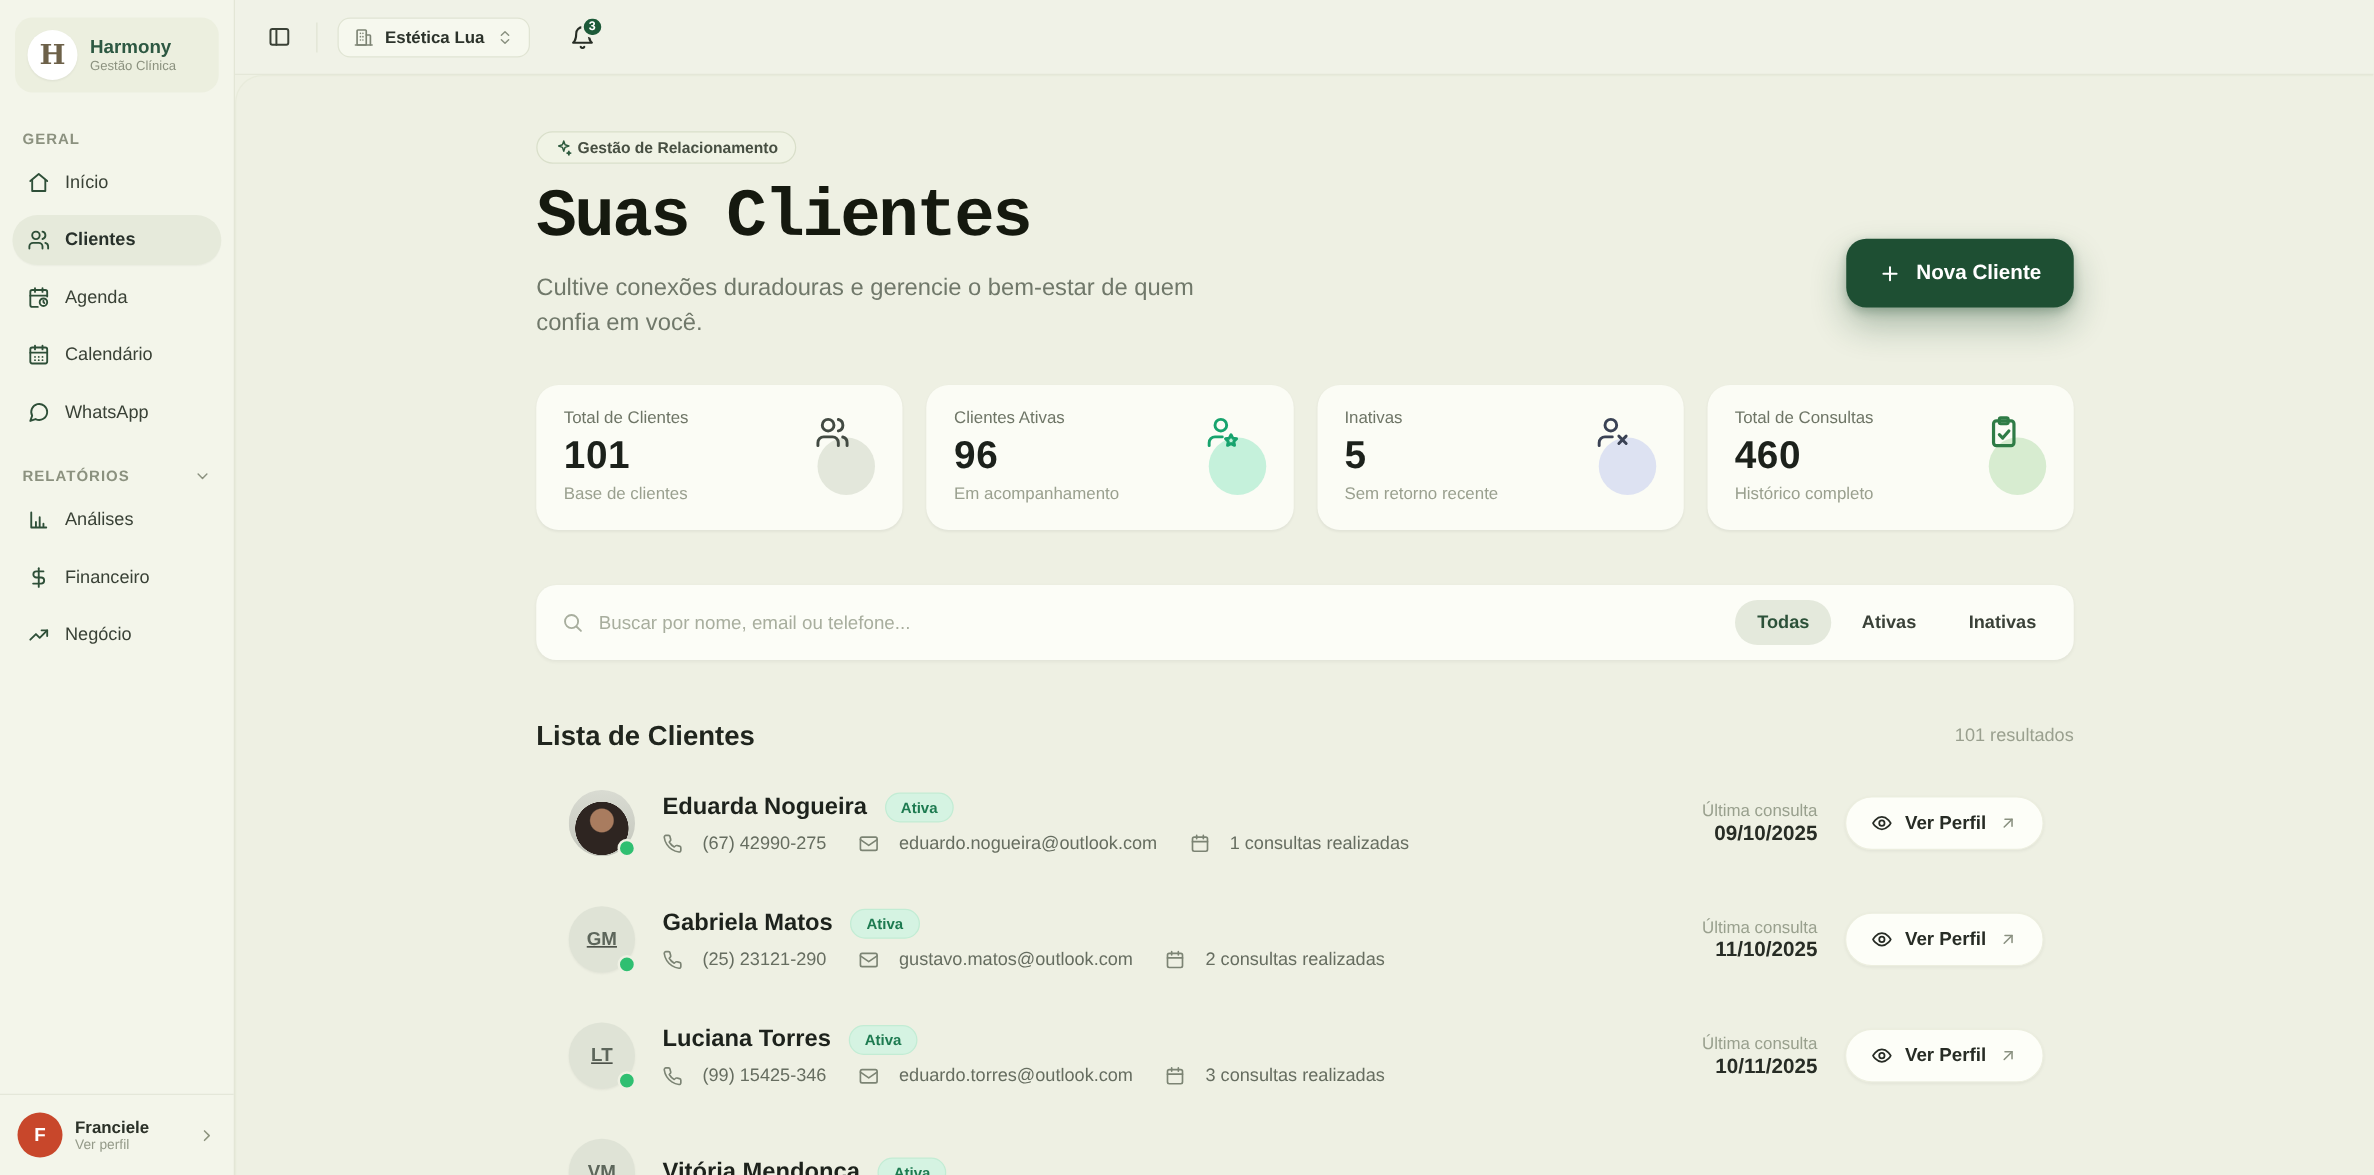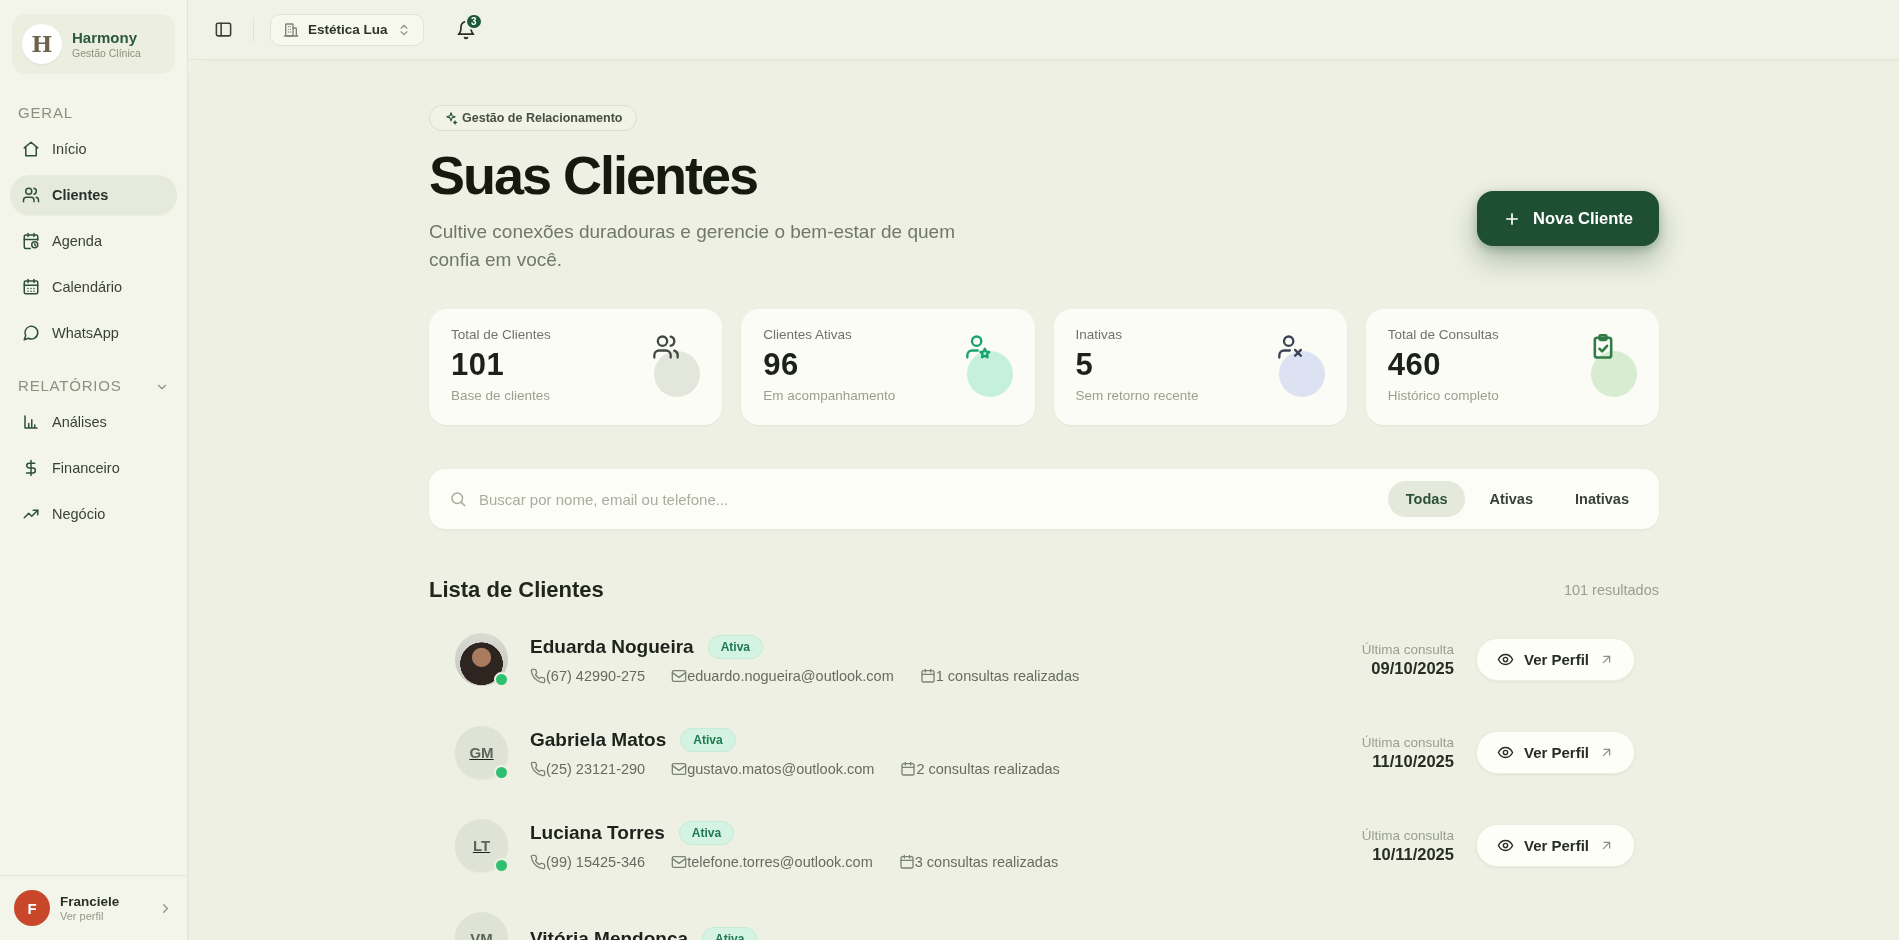--- a/index.html
+++ b/index.html
@@ -24,21 +24,21 @@
   .brand-logo {
     width:40px; height:40px; border-radius:50%; background:#ffffff;
     display:flex; align-items:center; justify-content:center;
     font-family:"DejaVu Serif", serif; font-size:22px; font-weight:700; color:#6d6149;
     box-shadow:0 1px 2px rgba(0,0,0,.06);
   }
   .brand-name { font-size:15px; font-weight:700; color:#2d5842; line-height:1.15; }
   .brand-sub { font-size:10.5px; color:#8b917f; margin-top:1px; }
 
   .nav-section-label {
-    font-size:15px; letter-spacing:.8px; color:#8b917f; font-weight:400;
+    font-size:12px; letter-spacing:.8px; color:#8b917f; font-weight:700;
     margin:24px 18px 8px 18px; display:flex; align-items:flex-end; justify-content:space-between;
   }
   .nav { padding:0 10px; display:flex; flex-direction:column; gap:6px; }
   .nav-item {
     display:flex; align-items:center; gap:12px; height:40px; padding:0 12px;
     border-radius:999px; color:#394136; font-size:14.5px; cursor:pointer;
   }
   .nav-item .nicon { color:#2e4f38; }
   .nav-item.active { background:#e6eadb; box-shadow:0 1px 1px rgba(0,0,0,.03); font-weight:700; color:#27302a; }
 
@@ -86,21 +86,21 @@
   .container { width:1230px; margin:0 auto; }
 
   
   .hero { margin-top:44px; position:relative; }
   .hero-badge {
     display:inline-flex; gap:4px;
     border:1px solid #d9dfca; background:#f0f3e5; border-radius:999px;
     padding:5px 14px; font-size:12.5px; color:#474f42; font-weight:600;
   }
   .hero-badge .bicon { color:#2e5a3e; }
-  .hero-title { margin-top:13px; font-size:54px; font-weight:700; letter-spacing:-2px; color:#15190f; }
+  .hero-title { margin-top:13px; font-size:54px; font-weight:700; letter-spacing:-2px; color:#15190f;font-family:Liberation Mono, monospace; }
   .hero-sub { margin-top:12px; font-size:19px; line-height:1.45; color:#70786a; max-width:570px; }
   .cta {
     position:absolute; right:0; top:86px;
     display:flex; align-items:center; gap:12px;
     background:#1e4f33; color:#fff; border:none; cursor:pointer;
     font-family:"Liberation Sans", sans-serif;
     font-size:16.5px; font-weight:700; padding:0 26px; height:55px; border-radius:16px;
     box-shadow:0 14px 28px rgba(25,70,45,.32), 0 3px 8px rgba(25,70,45,.25);
   }
 
@@ -157,21 +157,21 @@
     background:#2fbf71; border:2.5px solid #eef0e3;
   }
   .row-main { margin-left:22px; min-width:0; }
   .row-top { display:flex; align-items:center; gap:14px; }
   .client-name { font-size:19px; font-weight:700; color:#1d221c; }
   .badge {
     background:#d5f3e2; color:#1d7a50; font-size:12px; font-weight:700;
     border-radius:999px; padding:4px 12px; border:1px solid #c2ecd4;
   }
   .row-meta { margin-top:9px; display:flex; align-items:center; gap:26px; color:#666d60; font-size:14.5px; }
-  .meta-item { display:flex; align-items:center; gap:0; }
+  .meta-item { display:flex; align-items:center; gap:16px; }
   .meta-item .micon { color:#7c8474; }
   .row-right { margin-left:auto; display:flex; align-items:center; gap:22px; }
   .last-consult { text-align:right; }
   .lc-label { font-size:13.5px; color:#99a08e; }
   .lc-date { font-size:16.5px; font-weight:700; color:#272c25; margin-top:2px; }
   .view-btn {
     display:flex; align-items:center; gap:10px; background:#fdfef8; border:1px solid #eceedf;
     border-radius:999px; padding:12px 20px; cursor:pointer;
     font-family:"Liberation Sans", sans-serif; font-size:15px; font-weight:600; color:#272c25;
     box-shadow:0 1px 3px rgba(0,0,0,.06);
@@ -583,21 +583,21 @@
                     </span>
                     <span>(99) 15425-346</span>
                   </span>
                 <span class="meta-item">
                     <span class="micon">
                       <svg width="16" height="16" viewBox="0 0 24 24" fill="none" stroke="currentColor" stroke-width="2" stroke-linecap="round" stroke-linejoin="round">
                         <rect x="2" y="4" width="20" height="16" rx="2"></rect>
                         <path d="m2 7 10 7L22 7"></path>
                       </svg>
                     </span>
-                    <span>telefone.torres@outlook.com</span>
+                    <span>eduardo.torres@outlook.com</span>
                   </span>
                 <span class="meta-item">
                     <span class="micon">
                       <svg width="16" height="16" viewBox="0 0 24 24" fill="none" stroke="currentColor" stroke-width="2" stroke-linecap="round" stroke-linejoin="round">
                         <rect x="3" y="4" width="18" height="17" rx="2"></rect>
                         <path d="M16 2v4M8 2v4M3 9.5h18"></path>
                       </svg>
                     </span>
                     <span>3  consultas realizadas</span>
                   </span>

